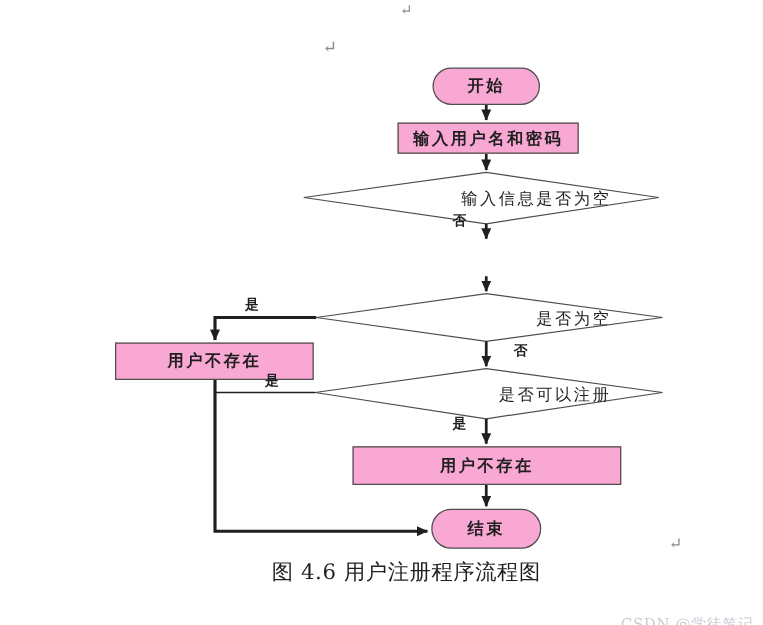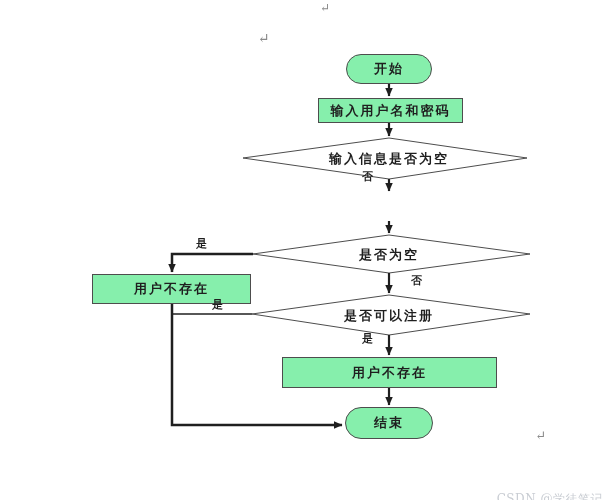--- a/index.html
+++ b/index.html
@@ -31,33 +31,33 @@
   }
   svg.wires{position:absolute;left:0;top:0;width:610px;height:500px;}
   .edge{stroke:var(--ink);fill:none;}
   .w1{stroke-width:1.3px;}
   .w2{stroke-width:2.2px;}
   .w3{stroke-width:2.5px;}
   .arrowhead{fill:var(--ink);}
   .node{
     position:absolute;
     display:flex;align-items:center;justify-content:center;
-    background:#86efac;
+    background:#f9a8d4;
     border:1px solid var(--border);
     box-sizing:border-box;
     font-size:13px;font-weight:bold;
     letter-spacing:2px;
     white-space:nowrap;
     z-index:2;
   }
   .terminal{border-radius:16px;}
   .dlabel{
     position:absolute;
-    text-align:center;
-    font-size:13px;font-weight:bold;
+    text-align:right;
+    font-size:13px;font-weight:normal;
     letter-spacing:2px;
     white-space:nowrap;
     z-index:2;
   }
   .elabel{
     position:absolute;
     font-size:11px;font-weight:bold;
     line-height:1;
     z-index:3;
   }
@@ -136,18 +136,19 @@
   <div class="node terminal" style="left:345px;top:407px;width:88px;height:32px">
     <span>结束</span>
   </div>
 
   <span class="elabel" style="left:362px;top:171px">否</span>
   <span class="elabel" style="left:196px;top:238px">是</span>
   <span class="elabel" style="left:411px;top:275px">否</span>
   <span class="elabel" style="left:212px;top:299px">是</span>
   <span class="elabel" style="left:362px;top:333px">是</span>
 
+  <div class="abs caption" style="left:155px;top:446px;width:340px">图 4.6 用户注册程序流程图</div>
 
   <span class="abs pilcrow" style="left:535px;top:429px;font-size:13px">↵</span>
 
   <span class="abs watermark" style="right:7px;top:479px">CSDN @学徒笔记</span>
 
 </div>
 
 </body></html>

